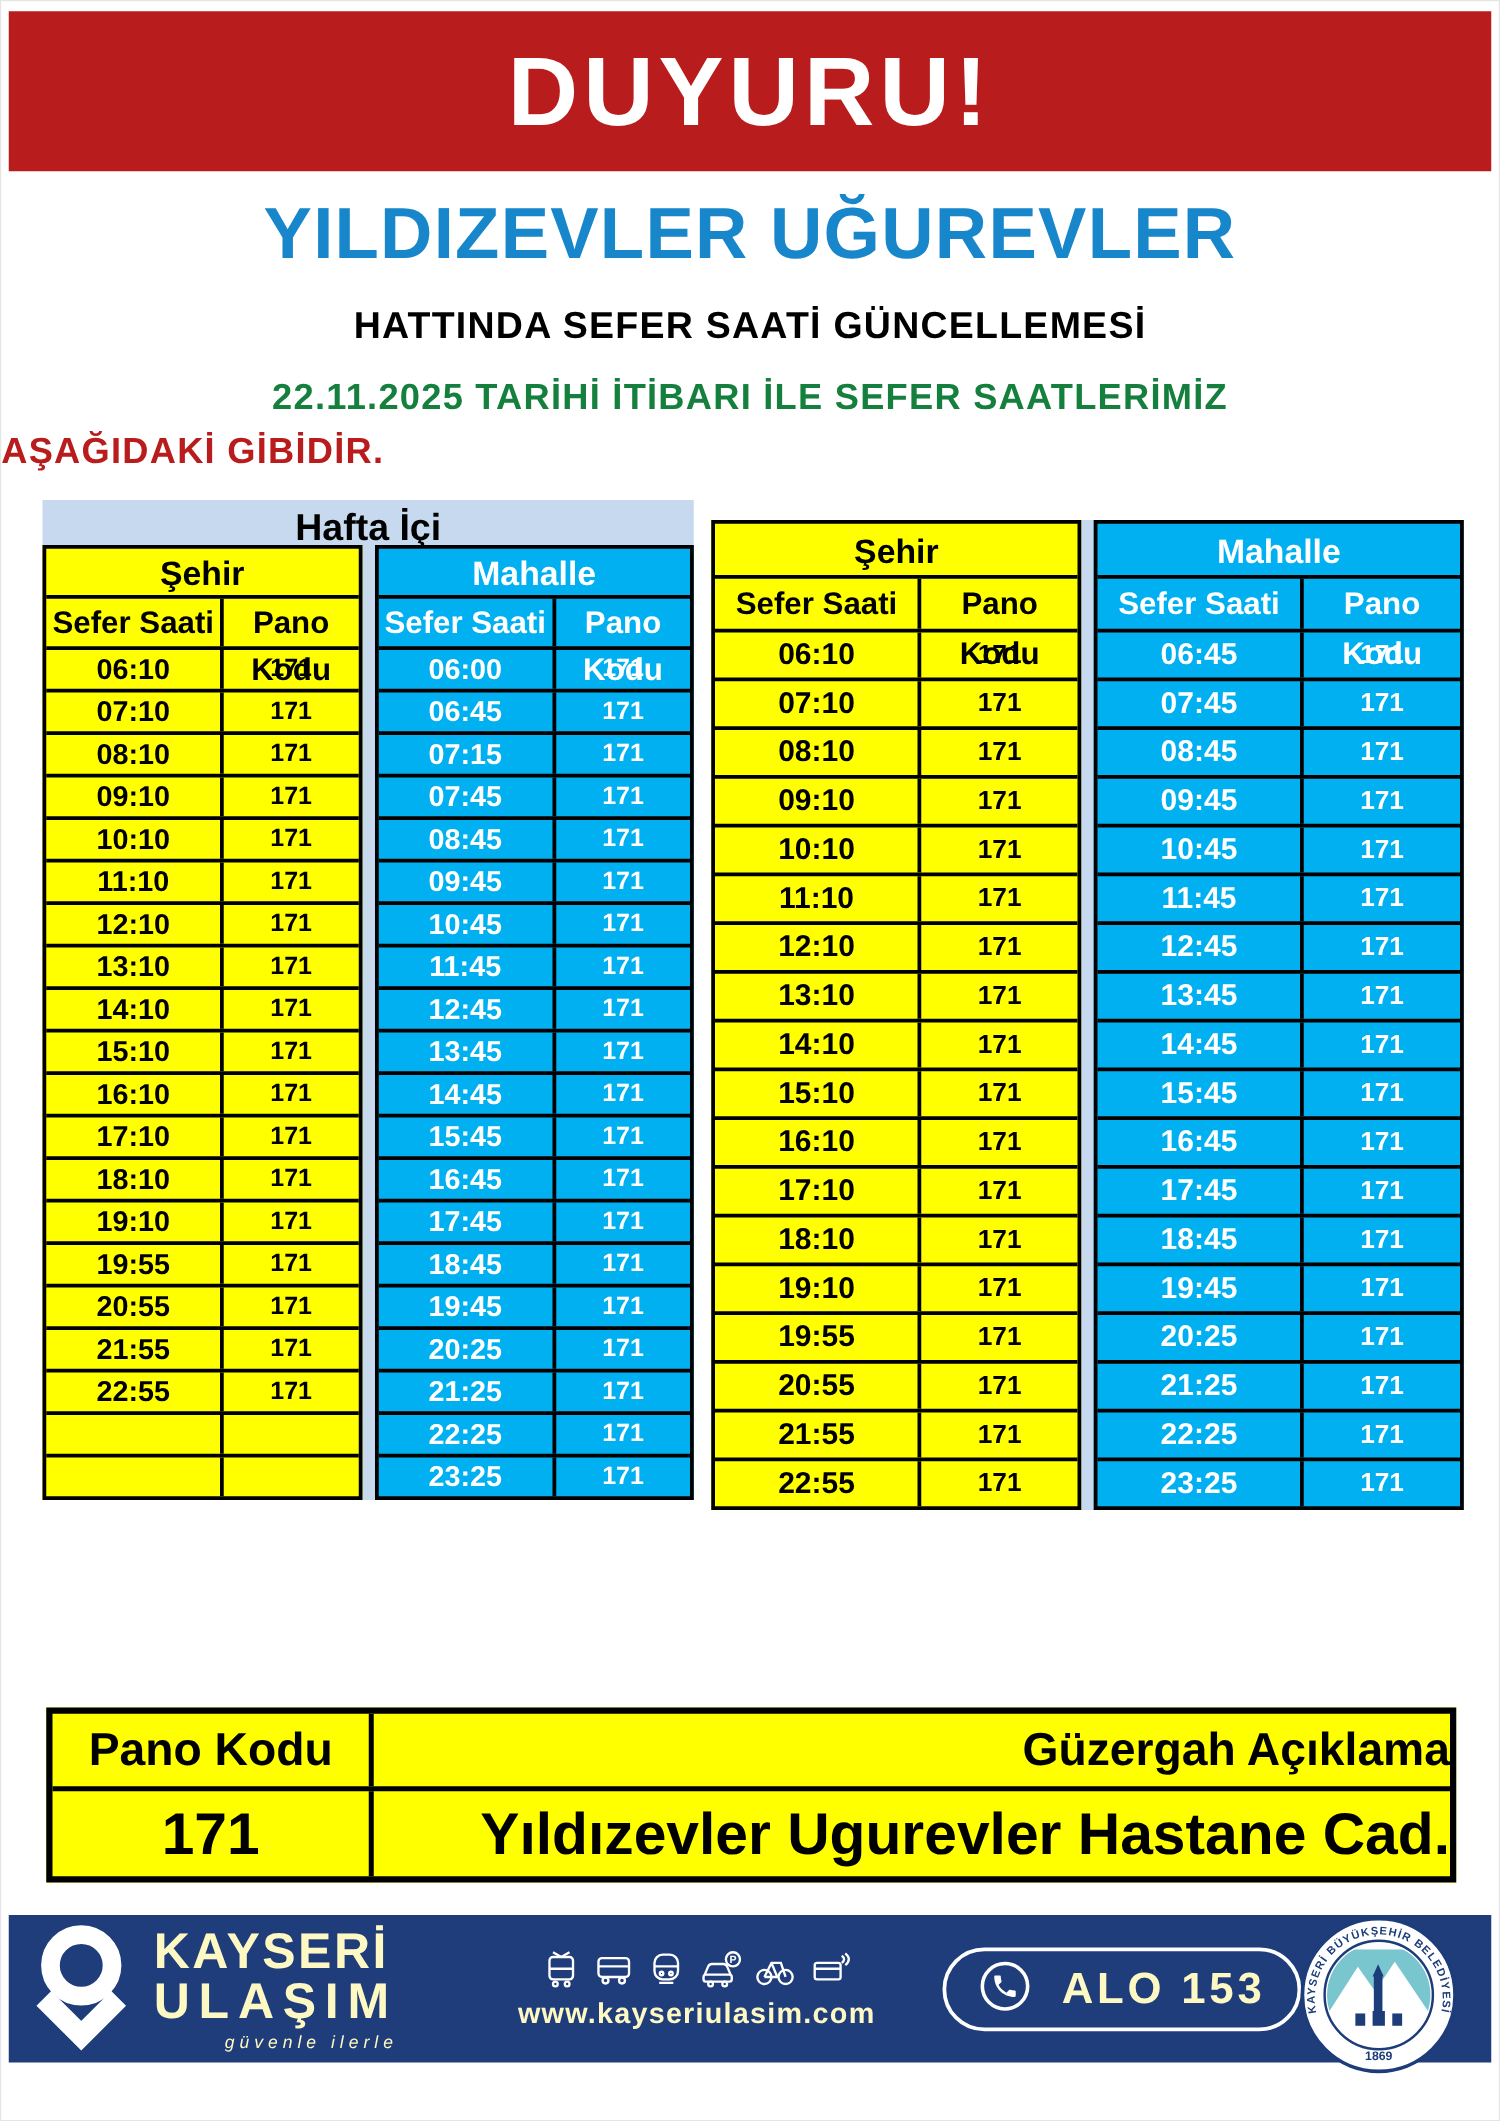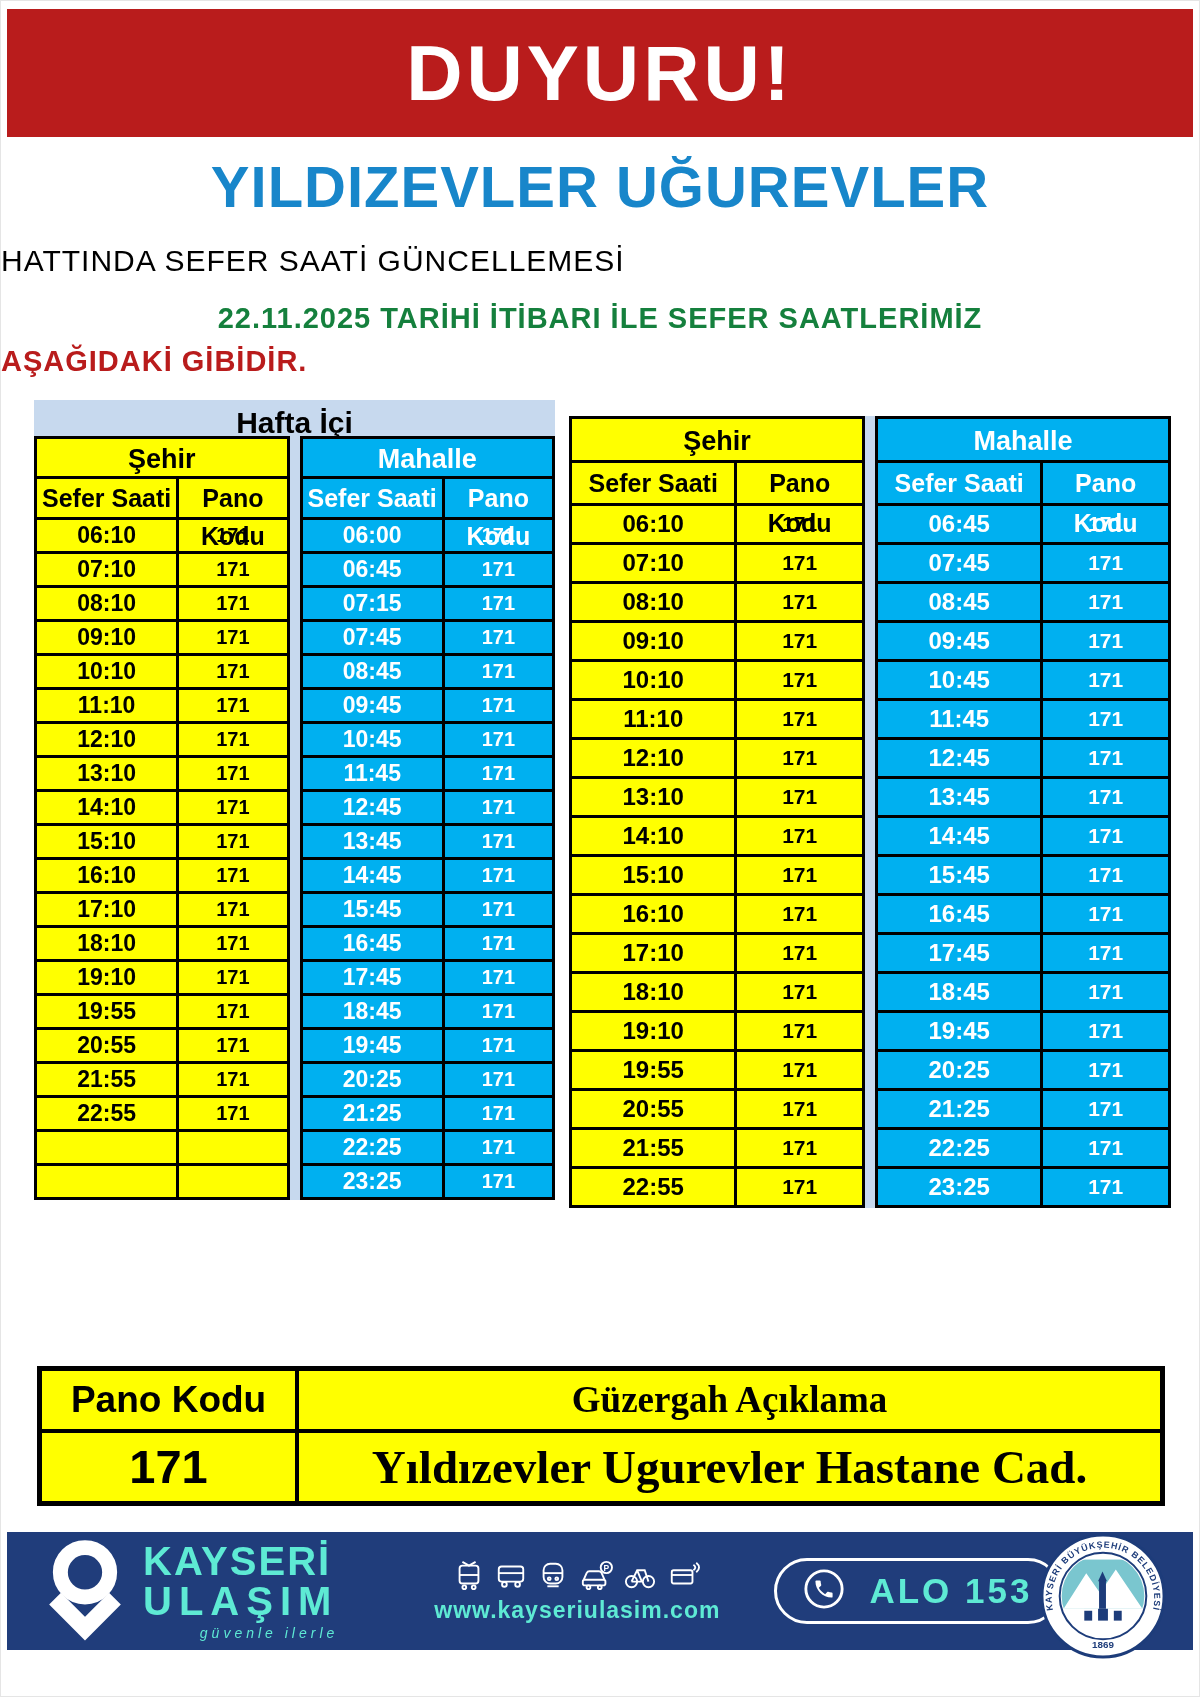--- a/index.html
+++ b/index.html
@@ -20,21 +20,21 @@
     color:#fff;
     display:flex; align-items:center; justify-content:center;
     font-size:78px; font-weight:bold; letter-spacing:4px;
   }
   .main-title {
     margin-top:16px;
     text-align:center;
     color:#1886ca;
     font-size:58px; font-weight:bold; letter-spacing:1px;
   }
-  .sub1 { margin-top:24px; text-align:left; font-size:30px; font-weight:normal; letter-spacing:1px; color:#000; }
+  .sub1 { margin-top:24px; text-align:center; font-size:30px; font-weight:bold; letter-spacing:1px; color:#000; }
   .sub2 { margin-top:24px; text-align:center; font-size:29px; font-weight:bold; letter-spacing:1px; color:#15803d; }
   .sub3 { margin-top:10px; text-align:left; font-size:29px; font-weight:bold; letter-spacing:1px; color:#b91c1c; }
 
   
   .tables-row { display:flex; margin:22px 28px 0 33px; gap:14px; align-items:flex-start; }
   .group.weekday { width:522px; --rh:31px; --tfs:23px; --pfs:20px; --thh:40px; --chh:38px; }
   .group.weekend { width:603px; margin-top:16px; --rh:36px; --tfs:24px; --pfs:21px; --thh:44px; --chh:40px; }
   .group-title {
     background:#c7d9ee; text-align:center; font-weight:bold;
     font-size:30px; color:#000;
@@ -61,31 +61,31 @@
   .route-table {
     margin:158px 34px 0 36px;
     border:5px solid #000;
     background:#ffff00;
   }
   .route-head, .route-row { display:flex; font-weight:bold; color:#000; }
   .route-head .cell { height:58px; line-height:58px; font-size:37px; }
   .route-row { border-top:4px solid #000; }
   .route-row .cell { height:68px; line-height:68px; font-size:47px; }
   .r-pano { width:23%; text-align:center; border-right:4px solid #000; }
-  .r-desc { width:77%; text-align:center;font-family:Liberation Serif, serif; }
+  .r-desc { width:77%; text-align:right; }
 
   
   .footer {
     margin:26px 6px 0 6px;
     height:118px;
     background:#203d7b;
     display:flex; align-items:center;
-    padding:0 34px;
+    padding:0 14px;
     position:relative;
-    color:#5eead4;
+    color:#fef9c3;
   }
   .logo-block { display:flex; align-items:center; gap:14px; }
   .brand { display:flex; flex-direction:column; }
   .brand-line1 { font-size:40px; font-weight:bold; letter-spacing:2px; line-height:1.0; }
   .brand-line2 { font-size:40px; font-weight:bold; letter-spacing:7px; line-height:1.0; }
   .tagline { font-size:14px; font-style:italic; letter-spacing:4px; text-align:right; margin-top:4px; }
   .center-block { margin-left:96px; display:flex; flex-direction:column; align-items:center; gap:6px; }
   .icons-row { display:flex; gap:10px; align-items:center; }
   .icons-row svg { display:block; }
   .website { font-size:23px; font-weight:bold; letter-spacing:1px; }

